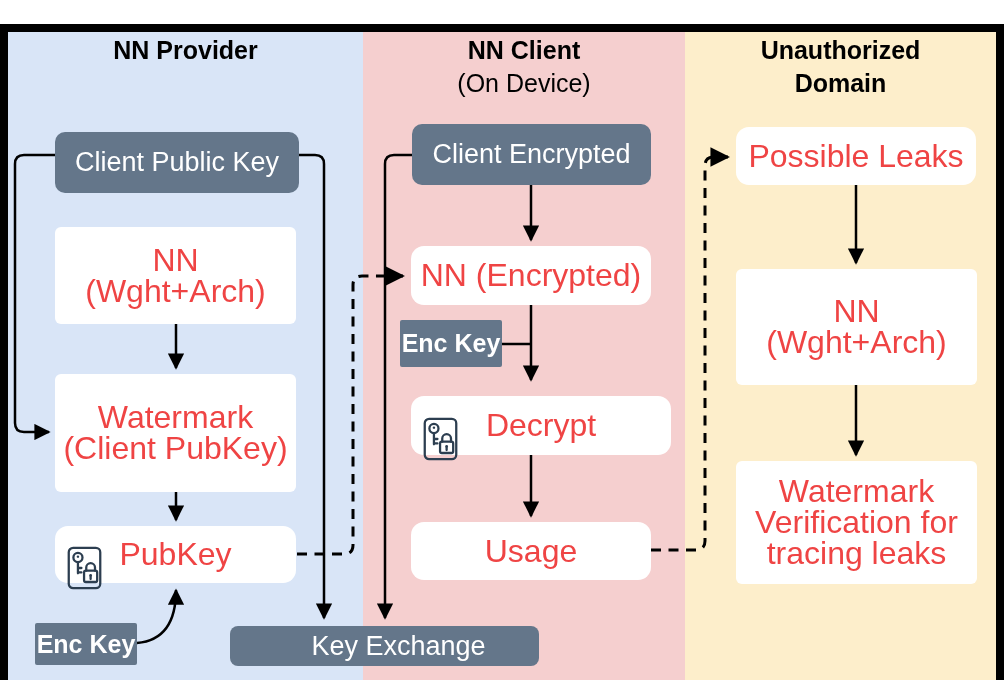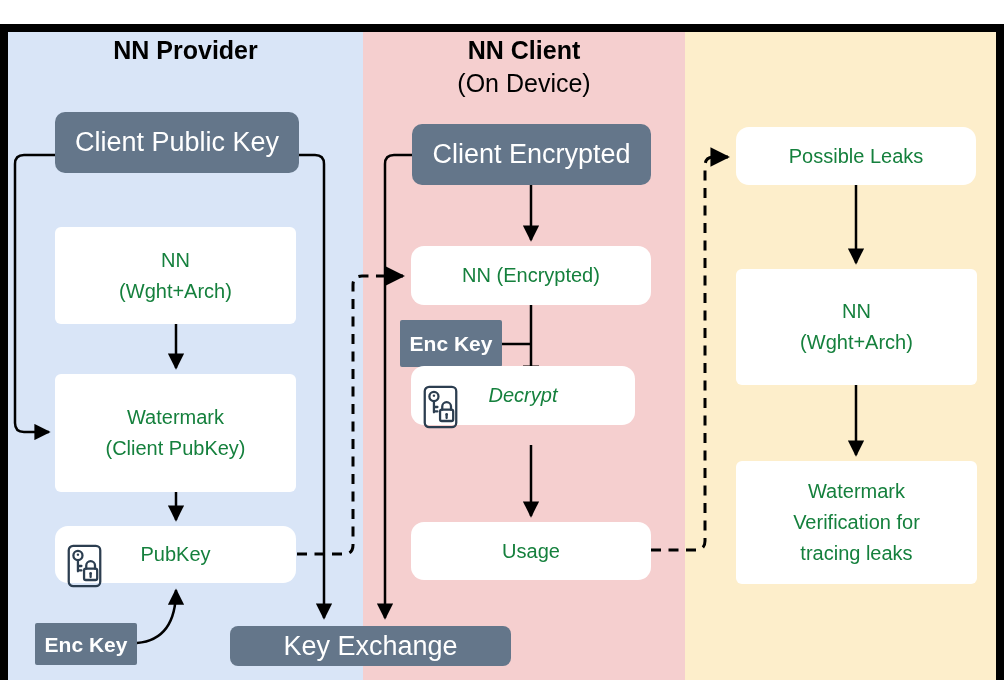--- a/index.html
+++ b/index.html
@@ -17,28 +17,28 @@
   .col-client   { left:363px; width:322px; background:var(--client-bg,#f5cfcf); }
   .col-unauth   { left:685px; width:311px; background:var(--unauthorized-bg,#fdeecb); }
 
   .col-header { position:absolute; top:10px; left:0; width:100%; text-align:center;
                 color:#000; font-size:25px; line-height:33px; }
   .col-title    { font-weight:bold; white-space:pre-line; }
   .col-subtitle { font-weight:normal; }
 
   .node {
     position:absolute; display:flex; align-items:center; justify-content:center;
-    text-align:center; white-space:pre-line; color:#15803d;
-    font-size:20px; line-height:31px;
+    text-align:center; white-space:pre-line; color:#ef4444;
+    font-size:32px; line-height:31px;
   }
   .node.white  { background:var(--node-bg,#ffffff); border-radius:6px; }
   .node.white.small { border-radius:13px; }
   .node.gray   { background:var(--key-box-bg,#64768a); color:#fff; border-radius:10px; font-size:27px; }
   .node.keytag { background:var(--key-box-bg,#64768a); color:#fff; border-radius:2px;
-                 font-weight:bold; font-size:21px; }
+                 font-weight:bold; font-size:25px; }
   .node .icon {
     position:absolute; left:12px; top:50%; transform:translateY(-50%);
   }
   svg.connectors { position:absolute; left:0; top:0; pointer-events:none; }
 </style>
 </head>
 <body>
 
 <div class="canvas">
 
@@ -49,20 +49,24 @@
   <div class="frame frame-top"></div>
   <div class="frame frame-left"></div>
   <div class="frame frame-right"></div>
 
   <div class="col-header" style="left:8px; width:355px;">
     <div class="col-title">NN Provider</div>
   </div>
   <div class="col-header" style="left:363px; width:322px;">
     <div class="col-title">NN Client</div>
     <div class="col-subtitle">(On Device)</div>
+  </div>
+  <div class="col-header" style="left:685px; width:311px;">
+    <div class="col-title">Unauthorized
+Domain</div>
   </div>
 
   <svg class="connectors" width="1004" height="680" viewBox="0 0 1004 680">
     <defs>
       <marker id="arrow" viewBox="0 0 10 10" refX="9" refY="5" markerWidth="6.5" markerHeight="6.5" orient="auto-start-reverse">
         <path d="M0,0 L10,5 L0,10 z" fill="#000"></path>
       </marker>
     </defs>
     <g fill="none" stroke="#000" stroke-width="2.5">
       <path d="M 57 131 H 24 Q 15 131 15 140 V 399 Q 15 408 24 408 H 49" marker-end="url(#arrow)"></path>
@@ -77,21 +81,21 @@
       <path d="M 531 421 V 492" marker-end="url(#arrow)"></path>
       <path d="M 856 161 V 239" marker-end="url(#arrow)"></path>
       <path d="M 856 361 V 431" marker-end="url(#arrow)"></path>
     </g>
     <g fill="none" stroke="#000" stroke-width="3" stroke-dasharray="10 7.5">
       <path d="M 297 530 H 344 Q 353 530 353 521 V 261 Q 353 252 362 252 H 403" marker-end="url(#arrow)"></path>
       <path d="M 651 526 H 696 Q 705 526 705 517 V 142 Q 705 133 714 133 H 728" marker-end="url(#arrow)"></path>
     </g>
   </svg>
 
-  <div class="node gray" style="left:55px; top:88px; width:244px; height:61px;">
+  <div class="node gray" style="left:55px; top:108px; width:244px; height:61px;">
     <span>Client Public Key</span>
   </div>
 
   <div class="node white" style="left:55px; top:203px; width:241px; height:97px;">
     <span>NN
 (Wght+Arch)</span>
   </div>
 
   <div class="node white" style="left:55px; top:350px; width:241px; height:118px;">
     <span>Watermark
@@ -111,37 +115,37 @@
         <path d="M27 35 v 2.6"></path>
       </svg>
     </span>
     <span>PubKey</span>
   </div>
 
   <div class="node keytag" style="left:35px; top:599px; width:102px; height:42px;">
     <span>Enc Key</span>
   </div>
 
-  <div class="node gray" style="left:230px; top:602px; width:281px; height:40px; border-radius:8px;">
+  <div class="node gray" style="left:230px; top:602px; width:281px; height:40px; border-radius:8px;padding-left:28px;">
     <span>Key Exchange</span>
   </div>
 
   <div class="node gray" style="left:412px; top:100px; width:239px; height:61px;">
     <span>Client Encrypted</span>
   </div>
 
   <div class="node white small" style="left:411px; top:222px; width:240px; height:59px;text-align:center;">
     <span>NN (Encrypted)</span>
   </div>
 
   <div class="node keytag" style="left:400px; top:296px; width:102px; height:47px;">
     <span>Enc Key</span>
   </div>
 
-  <div class="node white small" style="left:411px; top:342px; width:224px; height:59px;font-style:italic;">
+  <div class="node white small" style="left:411px; top:372px; width:260px; height:59px;">
     <span class="icon">
       <svg width="35" height="45" viewBox="0 0 40 50" fill="none" stroke="#2c3e50" stroke-width="2.6" stroke-linecap="round">
         <rect x="2" y="2" width="36" height="46" rx="5"></rect>
         <circle cx="12.5" cy="13" r="5.2"></circle>
         <circle cx="12.5" cy="12" r="1.4" fill="#2c3e50" stroke="none"></circle>
         <path d="M12.5 18.2 V 31 M12.5 25 h4 M12.5 30 h4"></path>
         <path d="M22 28 v-3.5 a5 5 0 0 1 10 0 V 28"></path>
         <rect x="19.5" y="28" width="15" height="13" rx="2"></rect>
         <circle cx="27" cy="33.5" r="1.6" fill="#2c3e50" stroke="none"></circle>
         <path d="M27 35 v 2.6"></path>

